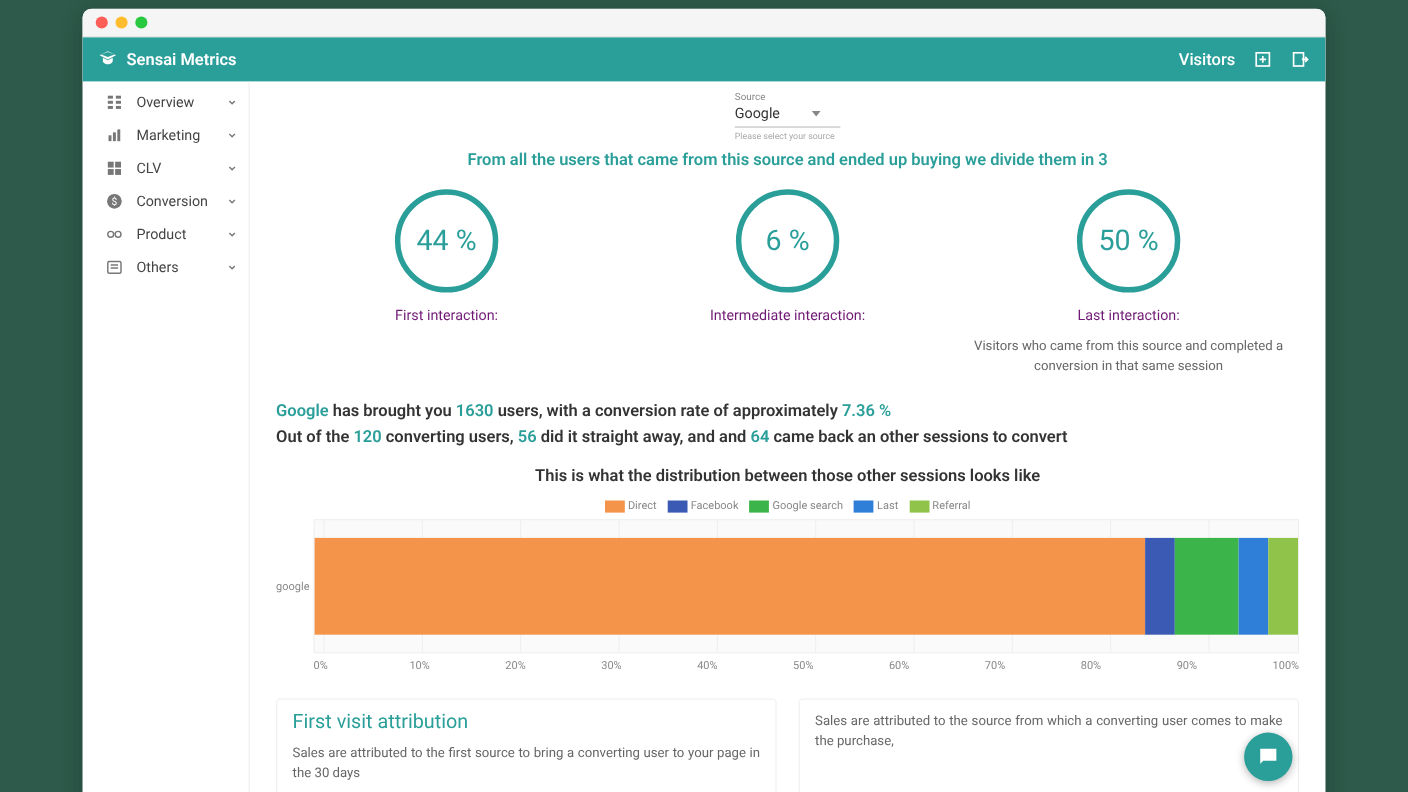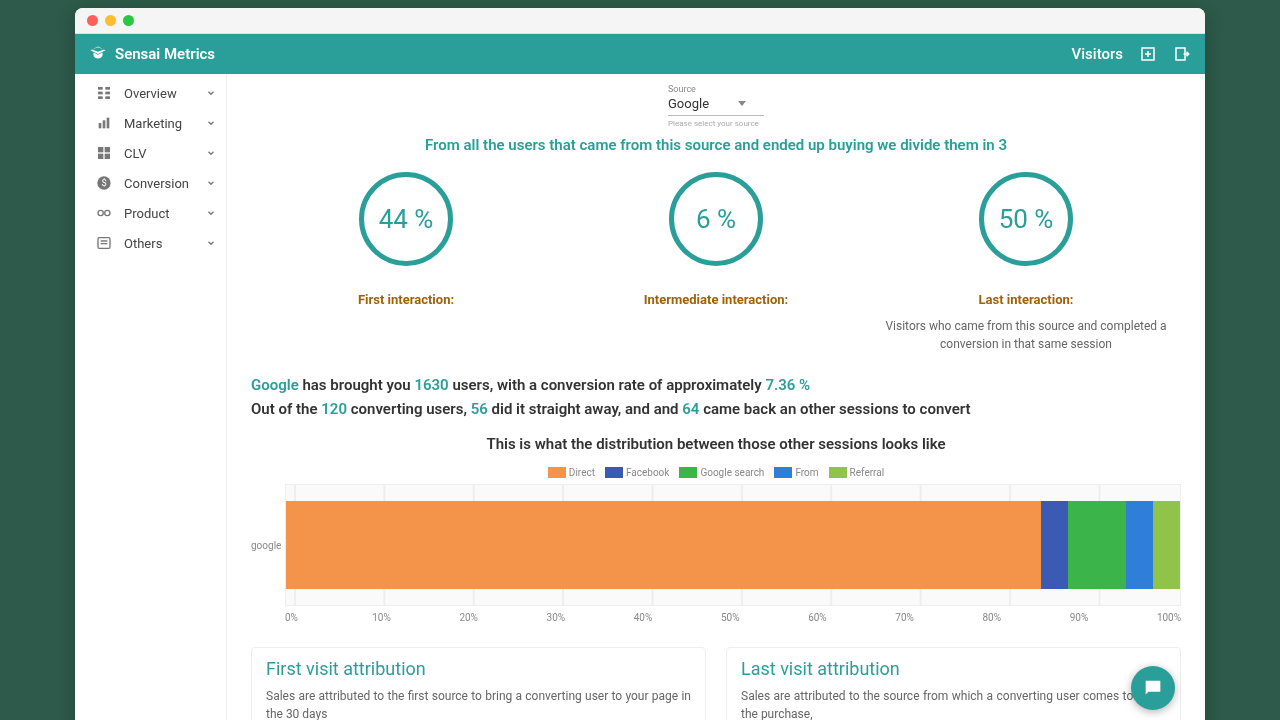--- a/index.html
+++ b/index.html
@@ -24,21 +24,21 @@
 .panel{background:#fff;padding:0 10px}
 .source-picker{width:96px;margin:0 auto;position:relative}
 .source-label{font-size:9px;color:#888}
 .source-value{font-size:13px;color:#333;border-bottom:1px solid #bbb;padding:2px 18px 4px 0;display:flex;justify-content:space-between;align-items:center;cursor:pointer}
 .source-help{font-size:8px;color:#aaa;margin-top:3px}
 .caret{width:0;height:0;border-left:4px solid transparent;border-right:4px solid transparent;border-top:5px solid #888}
 .headline{color:#2a9e99;font-weight:600;text-align:center;font-size:15px;margin-top:8px}
 .circles{display:flex;justify-content:space-around;margin-top:18px}
 .circle-col{flex:1;text-align:center;padding:0 8px}
 .circle{width:94px;height:94px;border:5px solid #2a9e99;border-radius:50%;display:flex;align-items:center;justify-content:center;margin:0 auto;color:#2a9e99;font-size:26px;font-weight:400}
-.circle-title{color:#a16207;font-weight:700;font-size:13px;margin-top:26px}
+.circle-title{color:#701a75;font-weight:400;font-size:13px;margin-top:14px}
 .circle-desc{font-size:12px;color:#666;margin-top:10px;line-height:1.5}
 .summary{margin-top:20px;font-size:15px;color:#333;font-weight:600;line-height:1.6}
 .summary .hl{color:#2a9e99}
 .subhead{text-align:center;margin-top:14px;font-size:15px;color:#333;font-weight:600}
 .legend{display:flex;justify-content:center;gap:10px;margin-top:14px;font-size:10px;color:#888}
 .legend-item{display:flex;align-items:center;gap:3px}
 .swatch{width:18px;height:11px}
 .chart-wrap{display:flex;align-items:center;margin-top:6px}
 .ylab{width:34px;font-size:10px;color:#888;text-align:right;padding-right:6px}
 .chart-plot{flex:1;height:122px;border:1px solid #eee;position:relative;background:linear-gradient(to right,#fafafa 0,#fafafa calc(10% - .5px),#eee calc(10% - .5px),#eee calc(10% + .5px),#fafafa calc(10% + .5px)) repeat;background-size:10% 100%}
@@ -214,21 +214,21 @@
               <div class="legend-item">
                 <span class="swatch" style="background:#3a5ab3"></span>
                 <span>Facebook</span>
               </div>
               <div class="legend-item">
                 <span class="swatch" style="background:#3bb54a"></span>
                 <span>Google search</span>
               </div>
               <div class="legend-item">
                 <span class="swatch" style="background:#2f7ed8"></span>
-                <span>From</span>
+                <span>Last</span>
               </div>
               <div class="legend-item">
                 <span class="swatch" style="background:#8fc34a"></span>
                 <span>Referral</span>
               </div>
             </div>
 
         <div class="chart-wrap">
           <div class="ylab">google</div>
           <div class="chart-plot">
@@ -254,21 +254,20 @@
               <span>90%</span>
               <span>100%</span>
             </div>
 
         <div class="bottom-cols">
           <div class="bcol">
             <div class="btitle">First visit attribution</div>
             <div class="btext">Sales are attributed to the first source to bring a converting user to your page in the 30 days</div>
           </div>
           <div class="bcol">
-            <div class="btitle">Last visit attribution</div>
             <div class="btext">Sales are attributed to the source from which a converting user comes to make the purchase,</div>
           </div>
         </div>
       </div>
 
       <div class="chat-fab">
         <svg width="22" height="22" viewBox="0 0 24 24" fill="#fff">
               <path d="M4 4h16v12H7l-3 3z"></path>
             </svg>
       </div>

